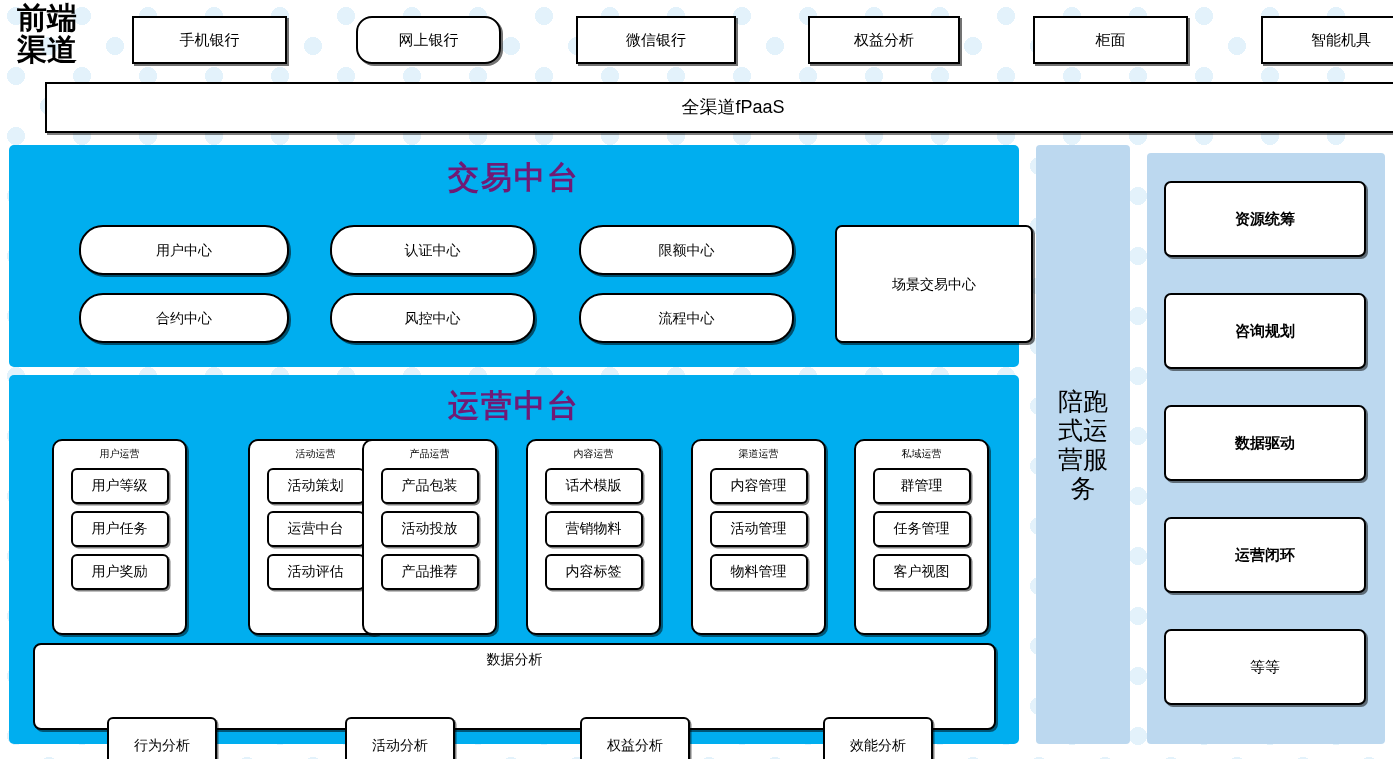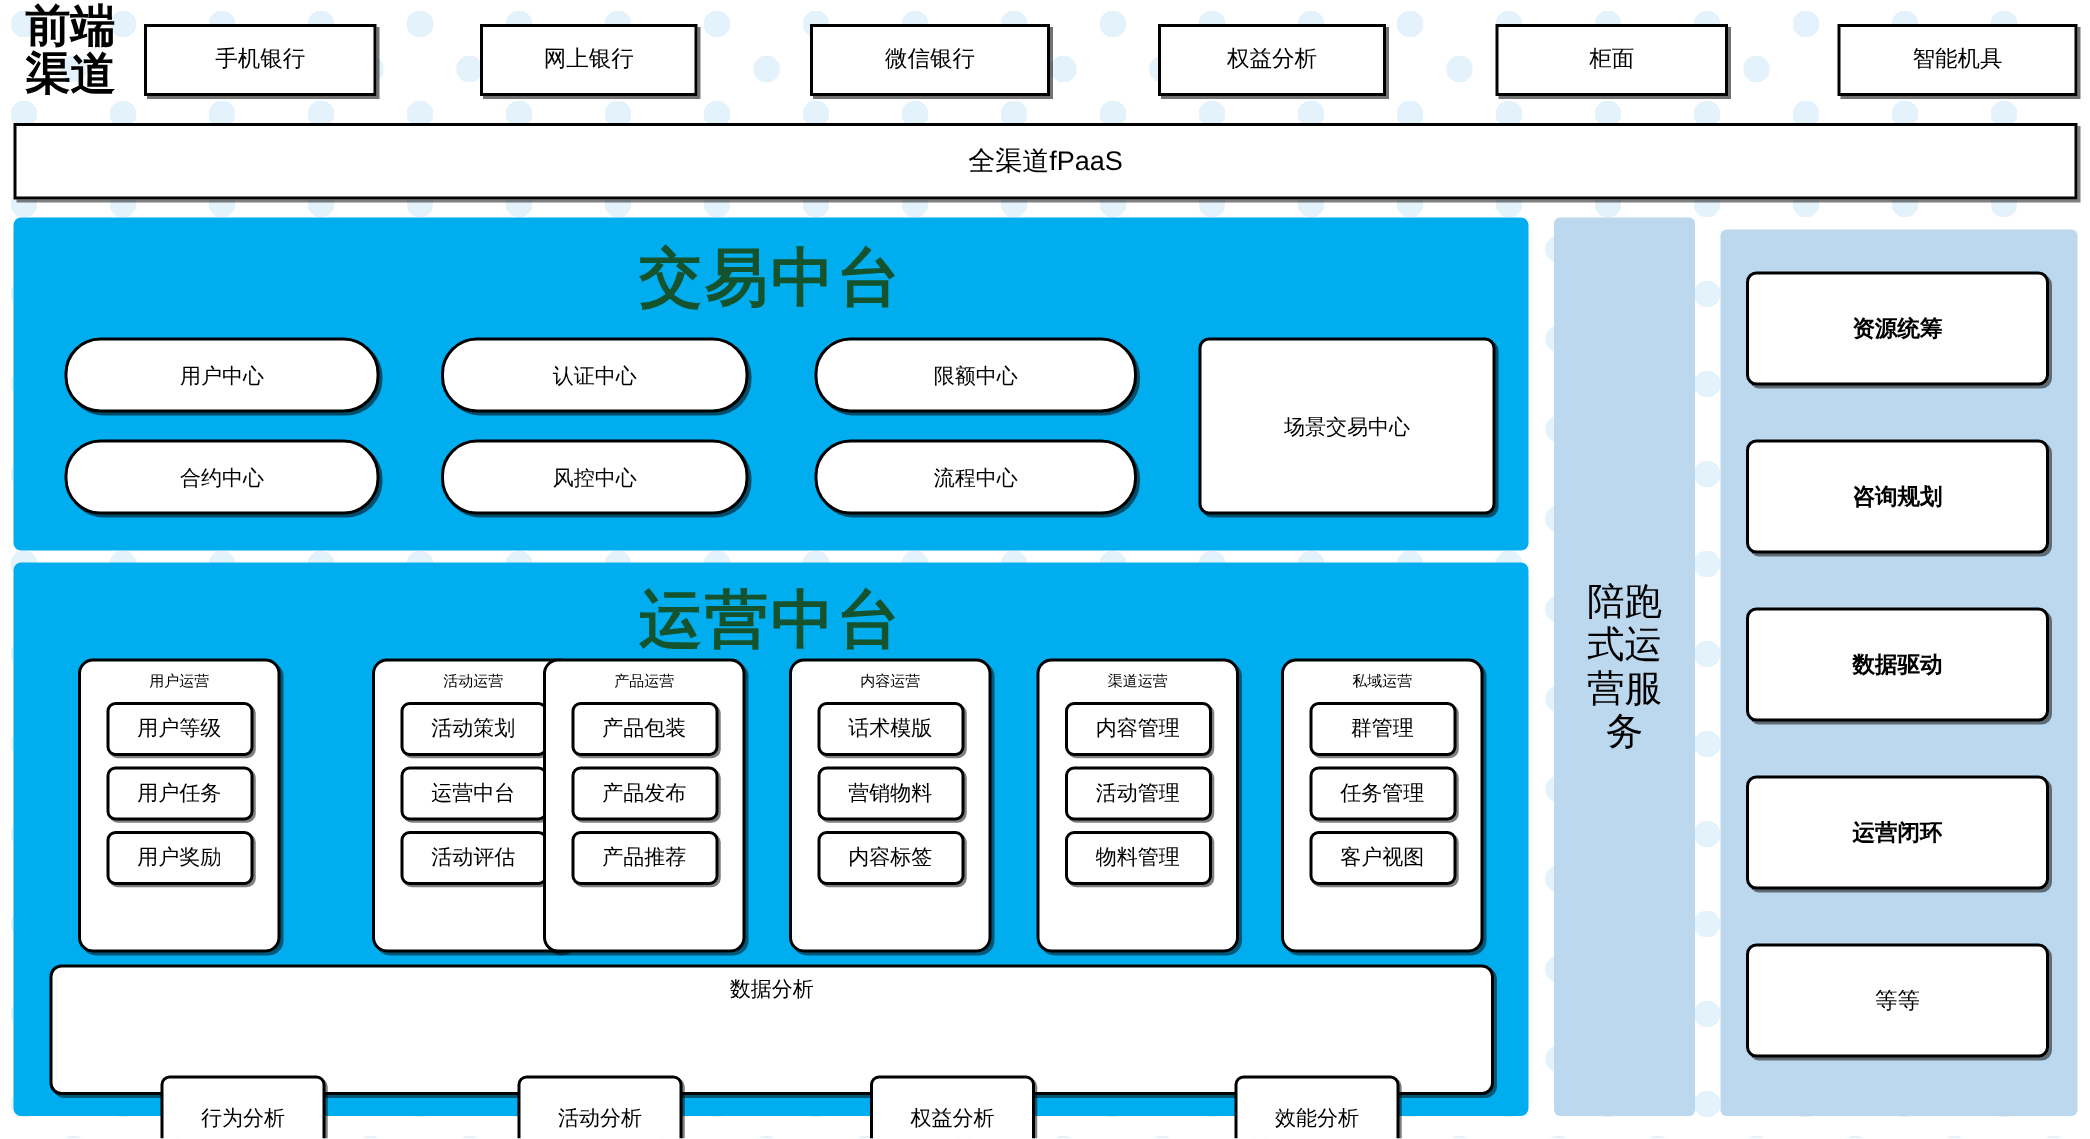--- a/index.html
+++ b/index.html
@@ -38,20 +38,21 @@
   .nbox {
     background: #ffffff;
     border: 2.5px solid #000000;
     box-sizing: border-box;
     display: flex;
     align-items: center;
     justify-content: center;
     text-align: center;
     box-shadow: 2px 2px 0 rgba(0,0,0,0.55);
     line-height: 1.2;
+    margin-left: 36px;
   }
   .rounded { border-radius: 7px; }
 
   
   #channel-label {
     position: absolute;
     left: 4px; top: 2px;
     width: 86px;
     font-family: "Liberation Serif", "DejaVu Serif", serif;
     font-weight: bold;
@@ -83,22 +84,22 @@
     background: #00AEEF;
     border-radius: 5px;
     z-index: 2;
   }
   .panel-title {
     position: absolute;
     left: 0; width: 100%;
     text-align: center;
     font-family: "Liberation Serif", "DejaVu Serif", serif;
     font-weight: bold;
-    font-size: 42px;
-    color: #14532d;
+    font-size: 31px;
+    color: #701a75;
     letter-spacing: 2px;
   }
 
   
   #trade-panel { left: 9px; top: 145px; width: 1010px; height: 222px; }
   #trade-panel .panel-title { top: 12px; }
   .trade-box {
     position: absolute;
     height: 50px;
     font-size: 14px;
@@ -225,21 +226,21 @@
 
 <div id="canvas">
 
   <div id="dots"></div>
 
   <div id="channel-label">前端渠道</div>
 
   <div class="layer nbox chan-box" style="left:96px;  width:155px;">
       <span>手机银行</span>
     </div>
-  <div class="layer nbox chan-box" style="left:320px; width:145px;">
+  <div class="layer nbox chan-box" style="left:320px; width:145px;border-radius:16px;">
       <span>网上银行</span>
     </div>
   <div class="layer nbox chan-box" style="left:540px; width:160px;">
       <span>微信银行</span>
     </div>
   <div class="layer nbox chan-box" style="left:772px; width:152px;">
       <span>权益分析</span>
     </div>
   <div class="layer nbox chan-box" style="left:997px; width:155px;">
       <span>柜面</span>
@@ -293,21 +294,21 @@
     <div class="opcol" style="left:204px; top:64px;margin-left:35px;">
       <div class="opcol-title">活动运营</div>
       <div class="opitem">活动策划</div>
       <div class="opitem">运营中台</div>
       <div class="opitem">活动评估</div>
     </div>
 
     <div class="opcol" style="left:353px; top:64px;">
       <div class="opcol-title">产品运营</div>
       <div class="opitem">产品包装</div>
-      <div class="opitem">产品发布</div>
+      <div class="opitem">活动投放</div>
       <div class="opitem">产品推荐</div>
     </div>
 
     <div class="opcol" style="left:517px; top:64px;">
       <div class="opcol-title">内容运营</div>
       <div class="opitem">话术模版</div>
       <div class="opitem">营销物料</div>
       <div class="opitem">内容标签</div>
     </div>
 

